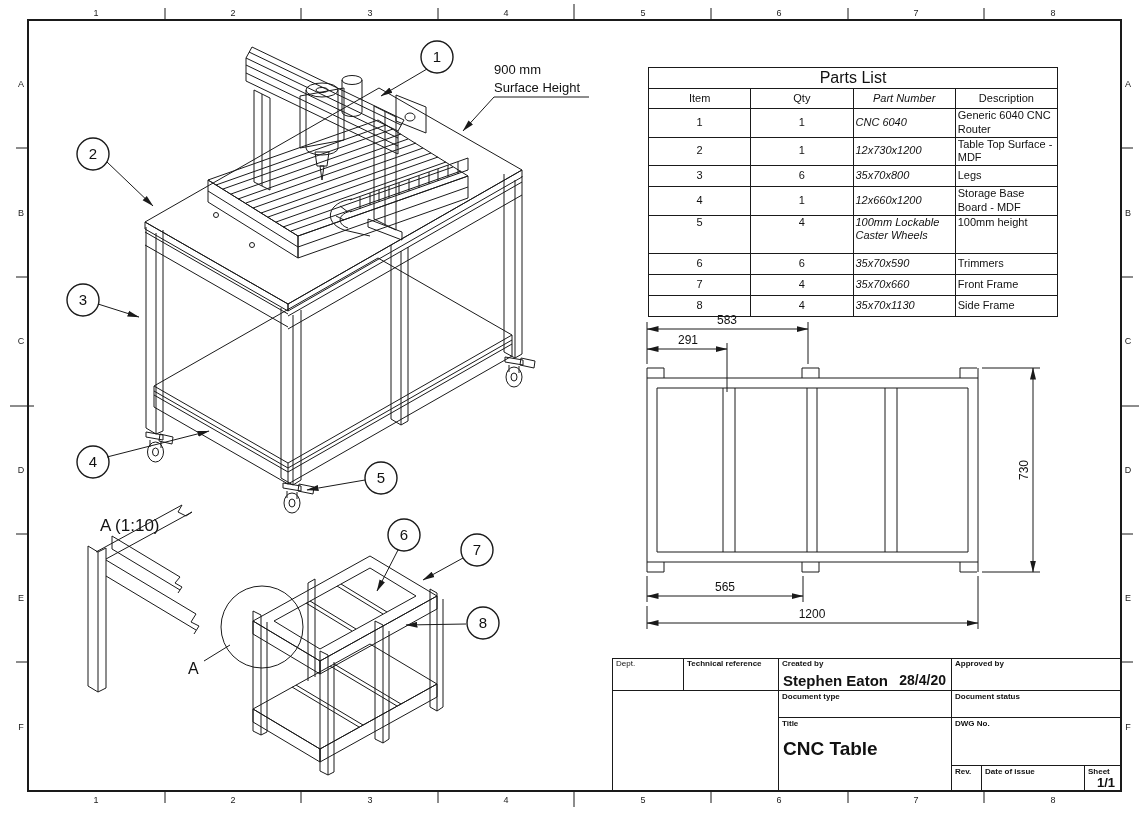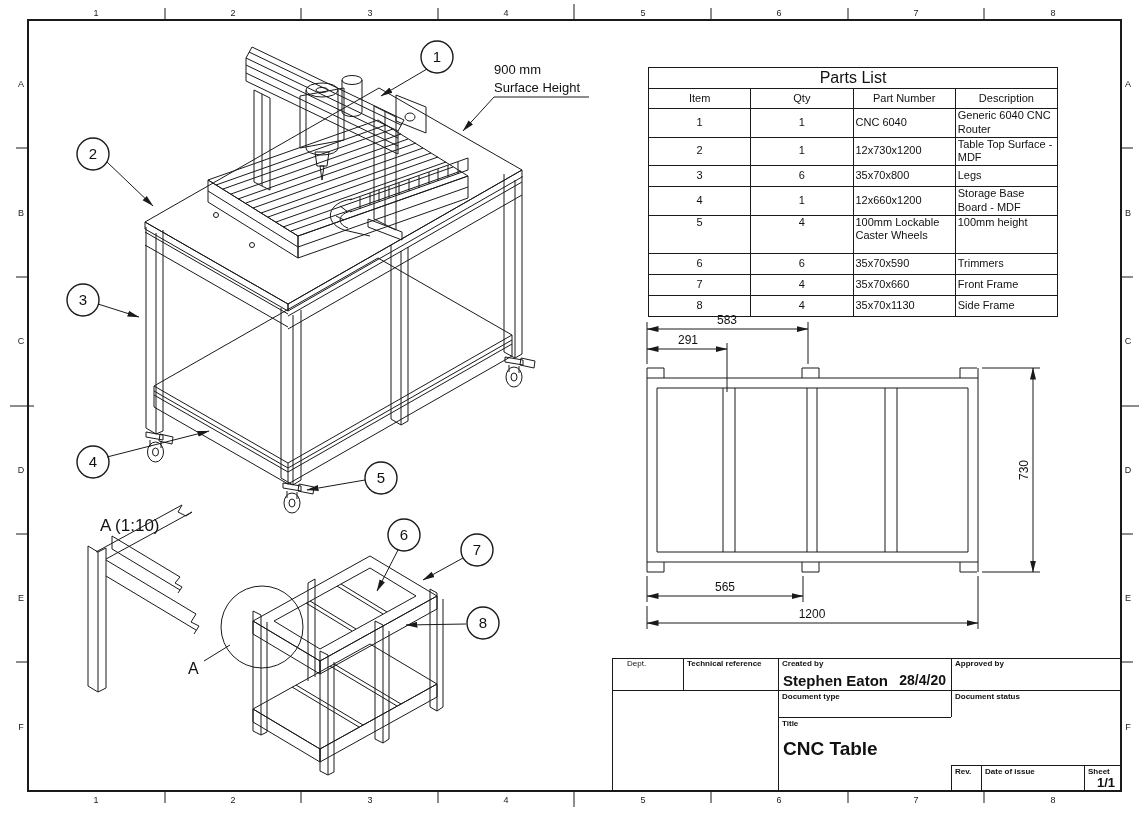--- a/index.html
+++ b/index.html
@@ -19,21 +19,21 @@
   .parts{position:absolute;left:648px;top:67px;width:410px;border-collapse:collapse;
          table-layout:fixed;font-size:11px;}
   .parts td,.parts th{border:1px solid #1a1a1a;padding:0 2px;overflow:hidden;
          font-weight:normal;line-height:1.25;}
   .parts .ttl{height:20px;text-align:center;font-size:16px;}
   .parts .hdr td{height:19px;text-align:center;margin-left:15px;}
   .parts .r td{height:20px;}
   .parts .r5 td{height:37px;}
   .parts .ci{text-align:center;width:31px;}
   .parts .cq{text-align:center;width:40px;}
-  .parts .cp{text-align:left;width:115px;}
+  .parts .cp{text-align:left;width:115px;font-style:italic;}
   .parts .cd{text-align:left;width:224px;}
   .tblock{position:absolute;left:612px;top:658px;width:509px;height:133px;}
   .tblock .cell{position:absolute;box-sizing:border-box;}
   .tblock .bl{border-left:1px solid #1a1a1a;font-weight:bold;}
   .tblock .bt{border-top:1px solid #1a1a1a;}
   .tblock .outer{left:0;top:0;width:509px;height:133px;border-left:1.5px solid #1a1a1a;
          border-top:1.5px solid #1a1a1a;}
   .tblock .lbl{display:block;font-size:8px;padding:1px 0 0 3px;color:#111;white-space:nowrap;}
   .tblock .v-name{position:absolute;left:4px;bottom:1px;font-size:15px;white-space:nowrap;}
   .tblock .v-date{position:absolute;right:5px;bottom:2px;font-size:14px;}
@@ -356,21 +356,21 @@
     <td class="ci">8</td>
     <td class="cq">4</td>
     <td class="cp">35x70x1130</td>
     <td class="cd">Side Frame</td>
   </tr>
 </tbody>
     </table>
 
 <div class="tblock">
   <div class="cell outer"></div>
-  <div class="cell" style="left:12px;top:0;width:71px;height:32px">
+  <div class="cell" style="left:1px;top:0;width:71px;height:32px">
     <span class="lbl">Dept.</span>
   </div>
   <div class="cell bl" style="left:71px;top:0;width:95px;height:32px">
     <span class="lbl">Technical reference</span>
   </div>
   <div class="cell bl" style="left:166px;top:0;width:173px;height:32px">
     <span class="lbl">Created by</span>
     <span class="v-name">Stephen Eaton</span>
     <span class="v-date">28/4/20</span>
   </div>
@@ -381,20 +381,23 @@
   <div class="cell bl bt" style="left:166px;top:32px;width:173px;height:27px">
     <span class="lbl">Document type</span>
   </div>
   <div class="cell bl bt" style="left:339px;top:32px;width:170px;height:27px">
     <span class="lbl">Document status</span>
   </div>
   <div class="cell bl bt" style="left:166px;top:59px;width:173px;height:74px">
     <span class="lbl">Title</span>
     <span class="v-title">CNC Table</span>
   </div>
+  <div class="cell bl bt" style="left:339px;top:59px;width:170px;height:48px">
+    <span class="lbl">DWG No.</span>
+  </div>
   <div class="cell bl bt" style="left:339px;top:107px;width:30px;height:26px">
     <span class="lbl">Rev.</span>
   </div>
   <div class="cell bl bt" style="left:369px;top:107px;width:103px;height:26px">
     <span class="lbl">Date of issue</span>
   </div>
   <div class="cell bl bt" style="left:472px;top:107px;width:37px;height:26px">
     <span class="lbl">Sheet</span>
     <span class="v-sheet">1/1</span>
   </div>

